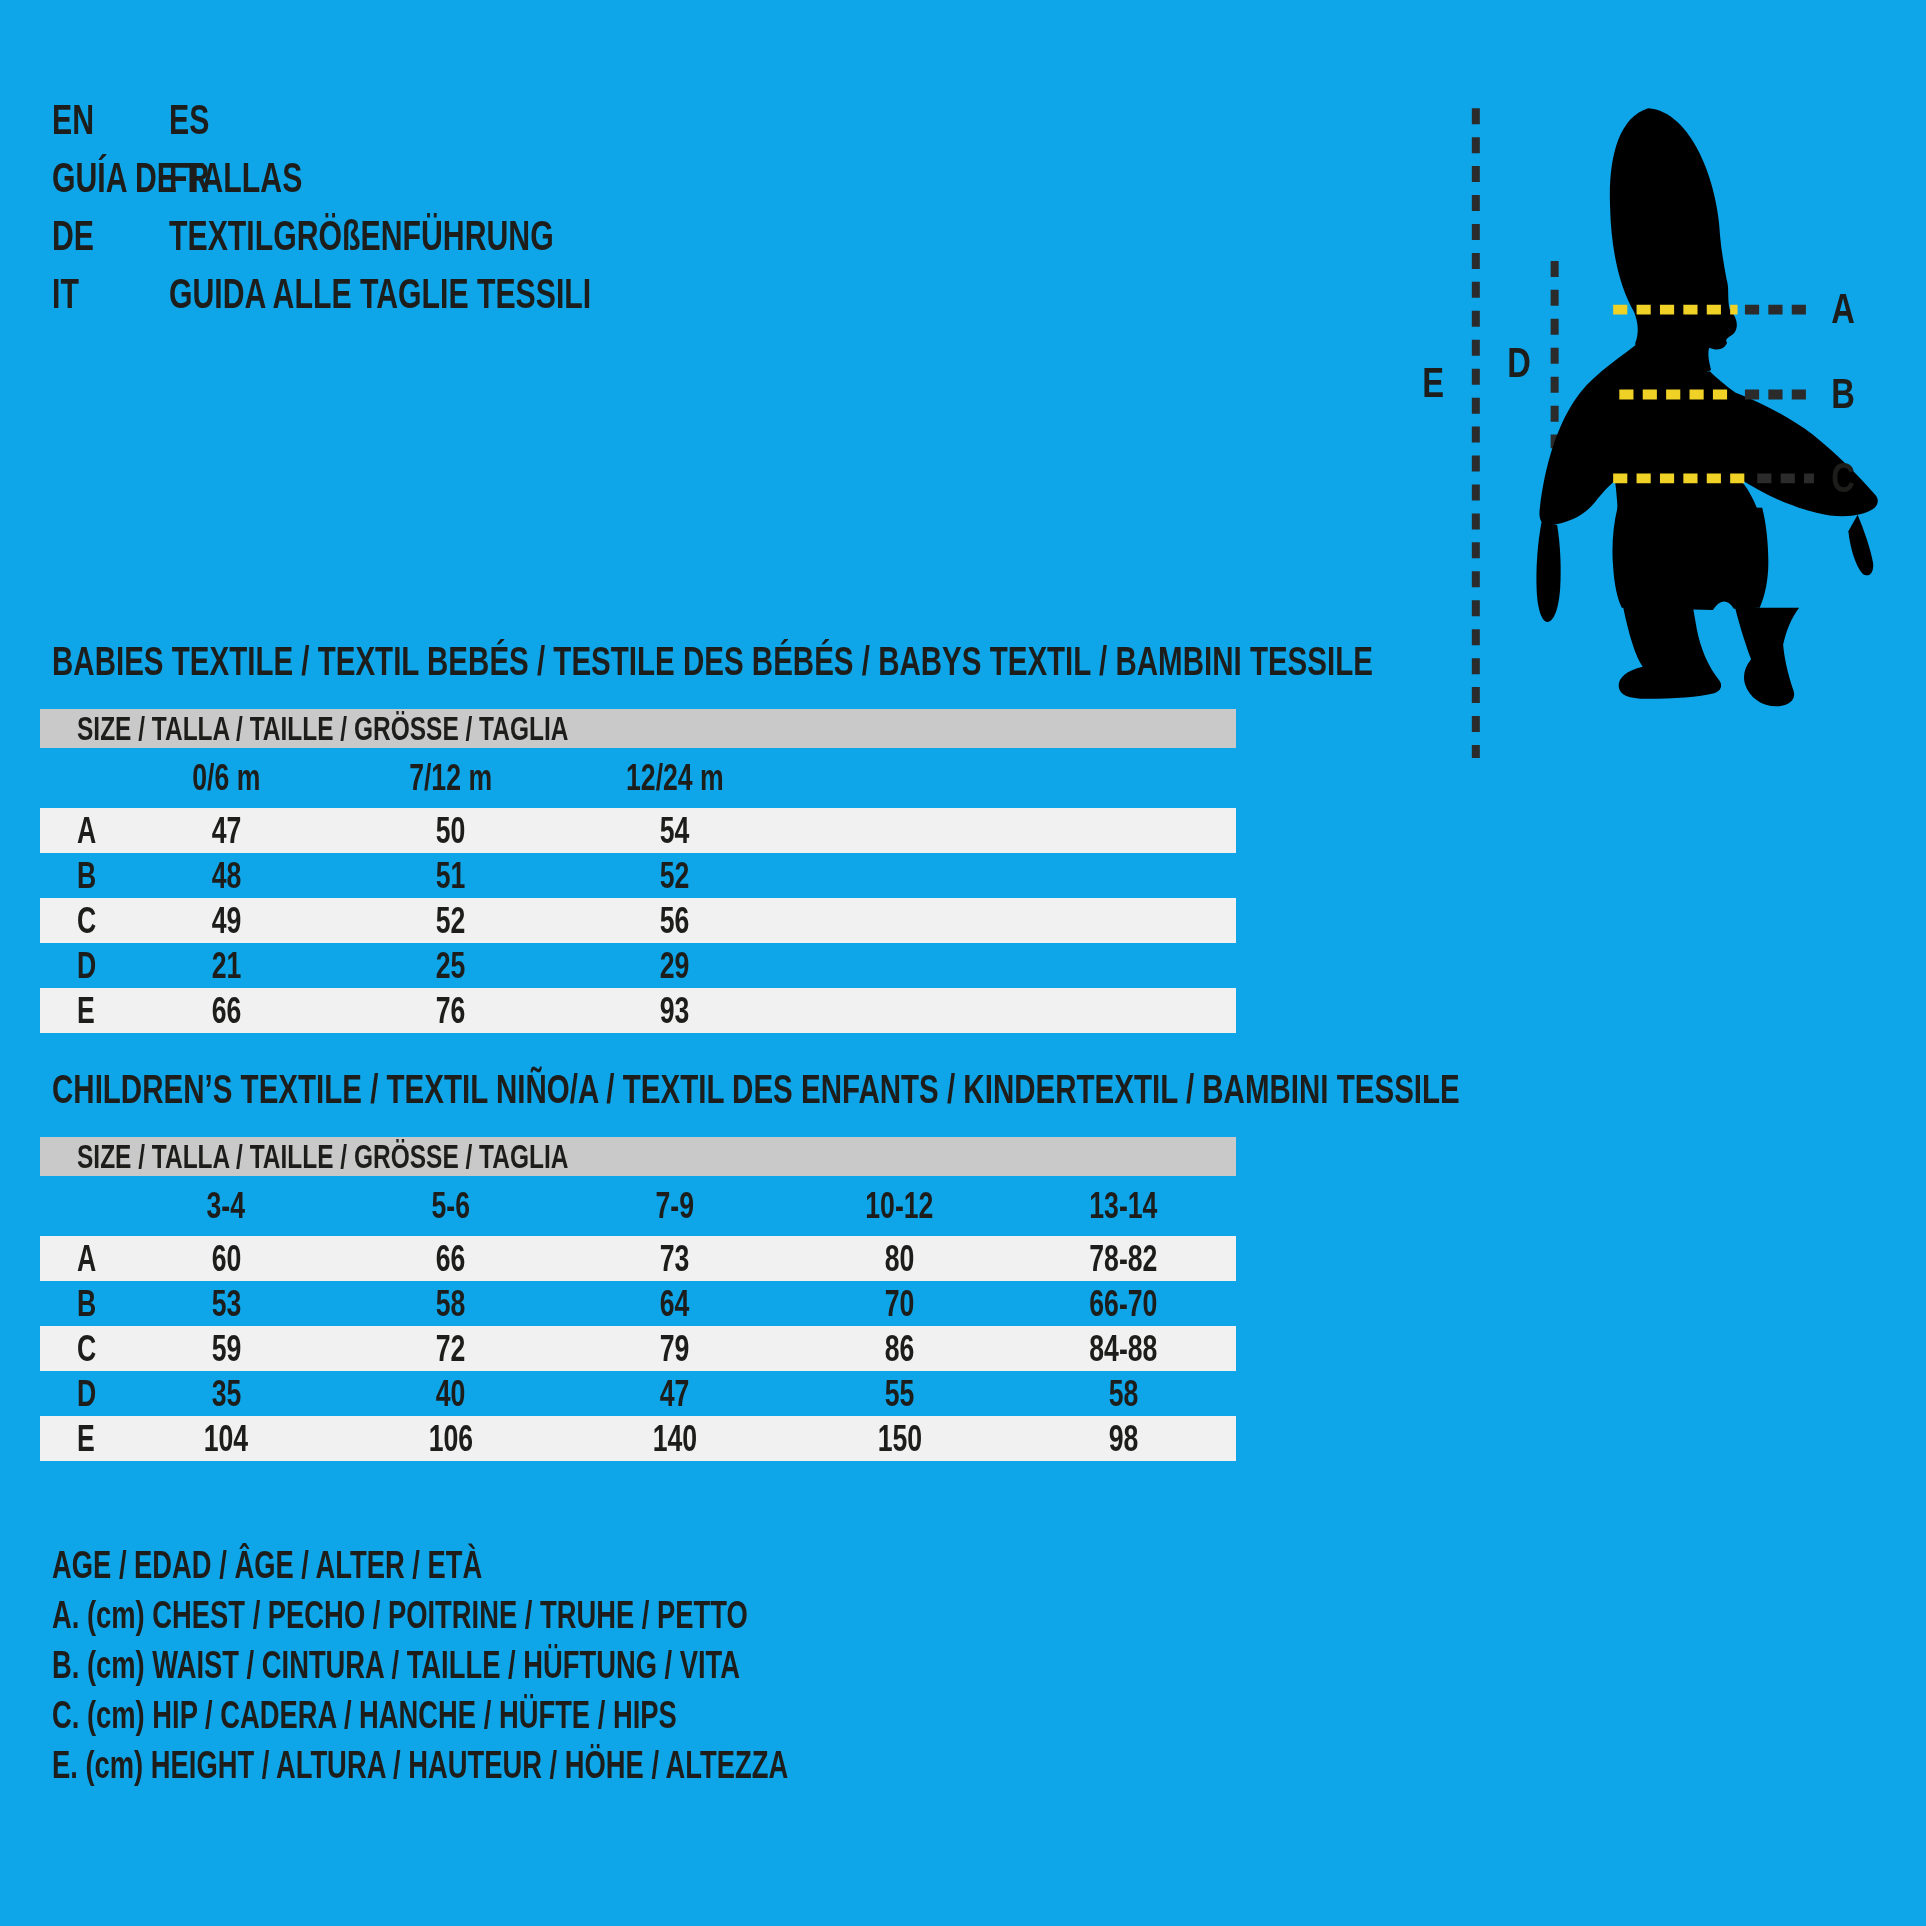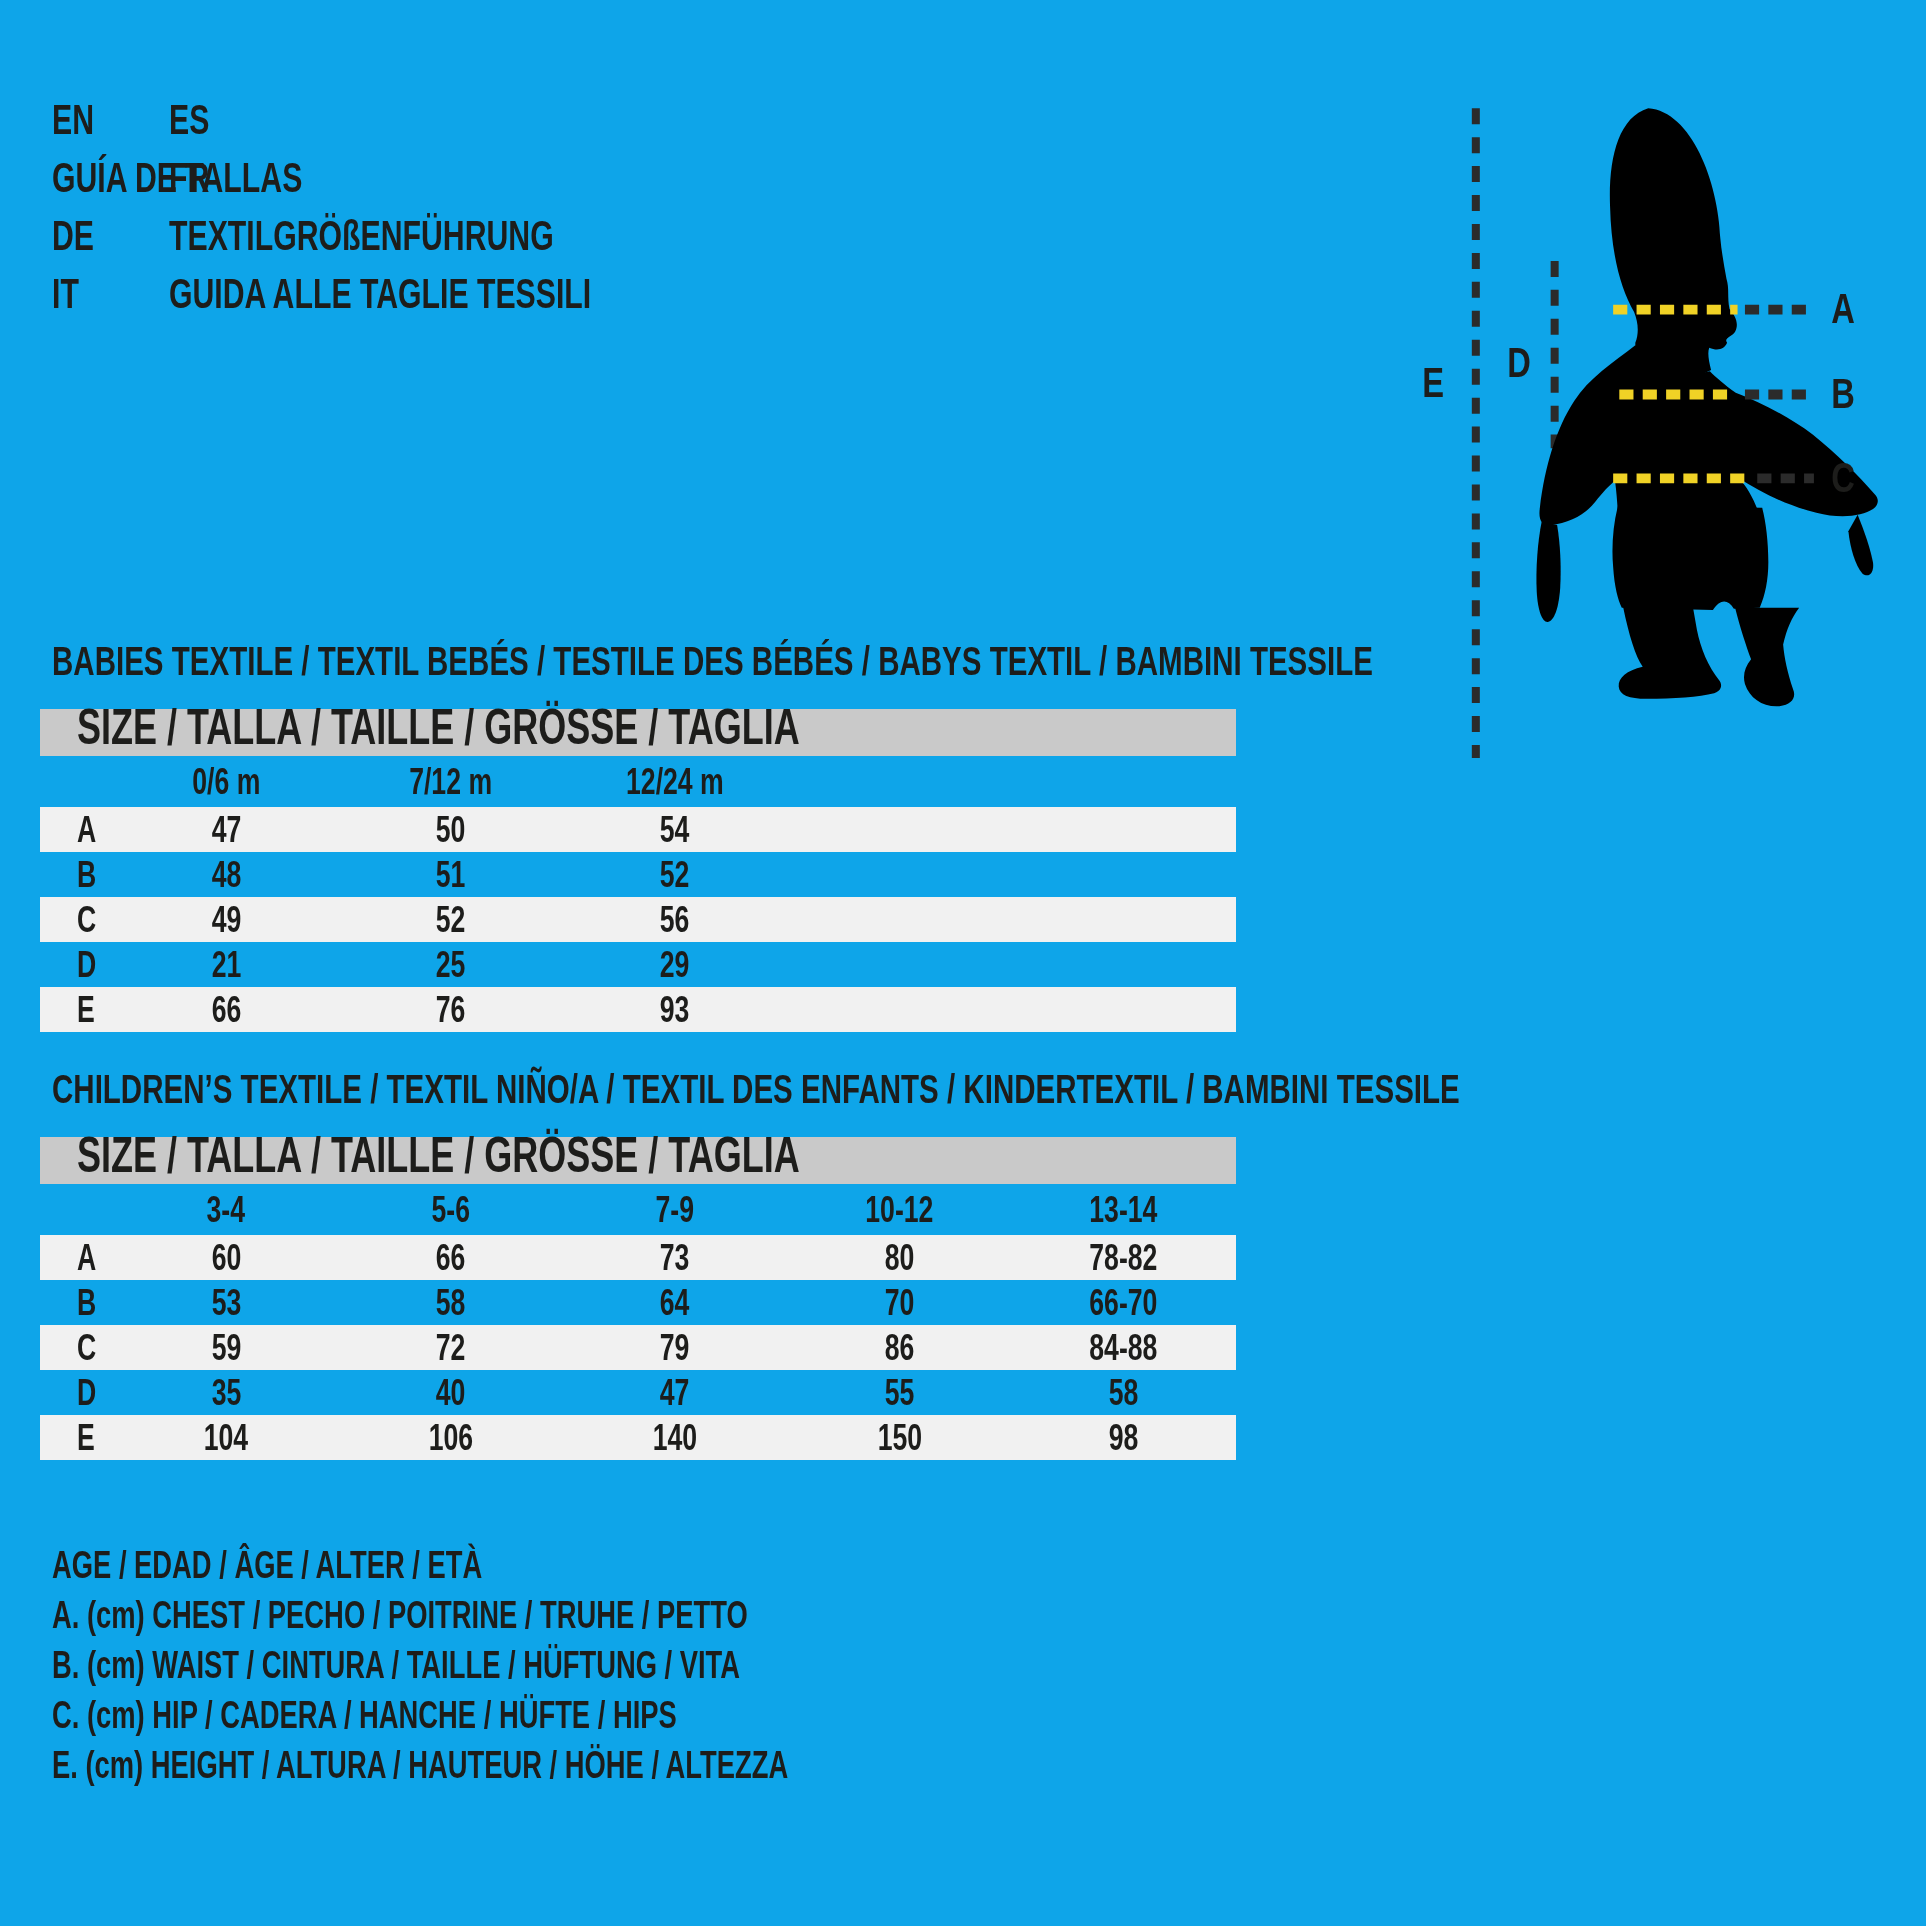--- a/index.html
+++ b/index.html
@@ -11,24 +11,24 @@
   
   .langs{position:absolute;left:52px;top:91px;display:grid;
          grid-template-columns:117px auto;font-size:42px;font-weight:700;line-height:58px;}
   .langs div{height:58px;}
 
   
   .sec-title{position:absolute;left:52px;font-size:41px;font-weight:700;line-height:41px;}
 
   
   .sizetable{position:absolute;left:40px;width:1196px;}
-  .tbar{height:47px;background:#c9c9c9;font-size:50px;font-weight:700;
+  .tbar{height:39px;background:#c9c9c9;font-size:34px;font-weight:700;
         display:flex;align-items:flex-end;padding-left:37px;box-sizing:border-box;}
   .trow{display:grid;grid-template-columns:74px repeat(5,1fr);height:45px;font-size:37px;font-weight:700;}
-  .trow.thead{height:51px;}
+  .trow.thead{height:60px;}
   .trow.stripe{background:#f1f1f1;}
   .cell{display:flex;align-items:center;justify-content:center;overflow:visible;}
   .cell.lab{justify-content:flex-start;padding-left:37px;}
 
   
   .legend{position:absolute;left:52px;top:1540px;font-size:38px;font-weight:700;line-height:50px;}
   .legend div{height:50px;}
 
   
   .figure{position:absolute;left:1405px;top:74px;width:521px;height:715px;}

